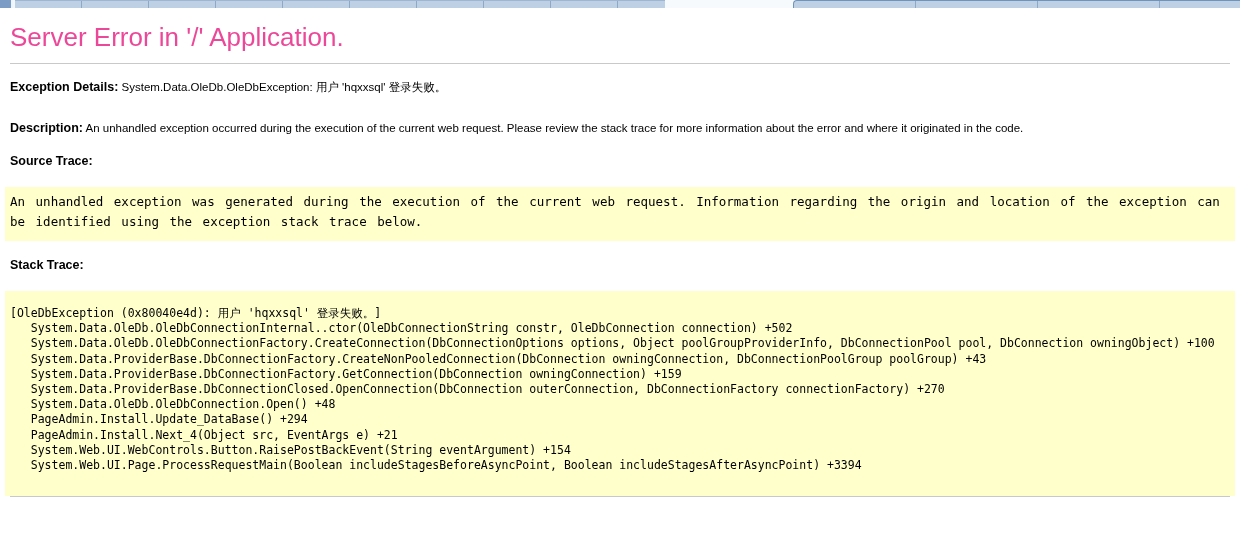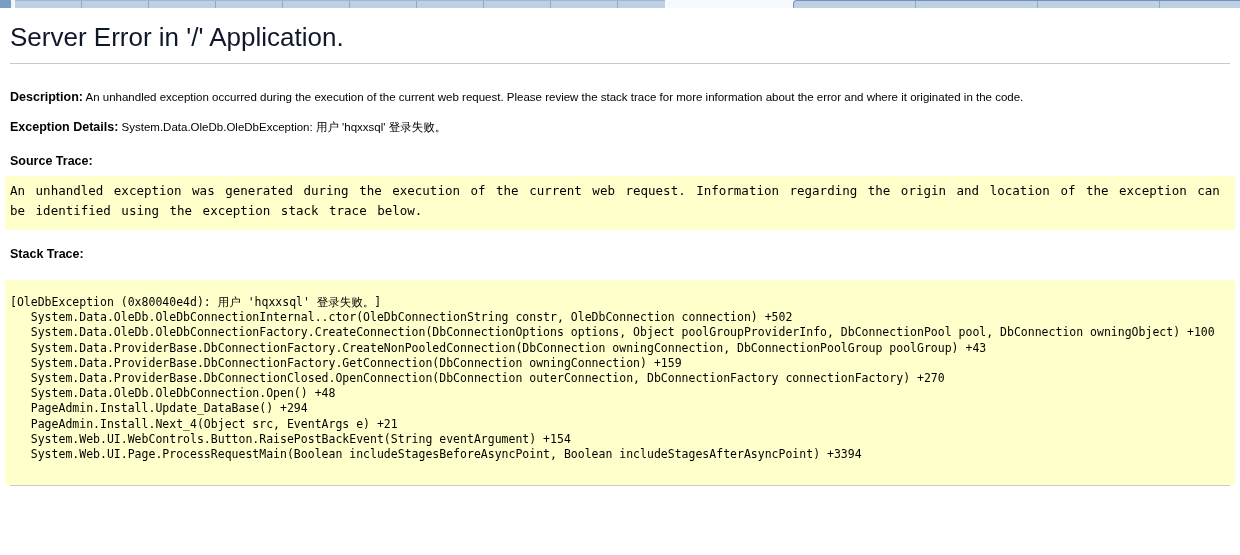--- a/index.html
+++ b/index.html
@@ -40,21 +40,21 @@
     border-left: 1px solid #6f93bb;
     border-top-left-radius: 4px;
   }
 
   
   .page { padding: 0 10px; }
 
   h1.title {
     margin: 14px 0 10px 0;
     font-size: 26px; font-weight: normal;
-    color: #0f172a; letter-spacing: 0px;
+    color: #ec4899; letter-spacing: 0px;
   }
   hr.rule {
     border: none; border-top: 1px solid #c9c9c9;
     margin: 0 0 0 0;
   }
   h2.subtitle {
     margin: 24px 0 0 0;
     font-size: 19px; font-weight: normal; font-style: italic;
     color: #9b3a38;
   }
@@ -64,21 +64,21 @@
   .row-exception { margin-top: 16px; }
   .row-source-label { margin-top: 19px; }
   .row-stack-label { margin-top: 17px; }
 
   .yellowbox {
     background: #ffffcc;
     margin: 0 -5px;          
     overflow: hidden;
   }
   .box-source {
-    margin-top: 8px;
+    margin-top: 19px;
     padding: 5px 5px 9px 5px;
   }
   .box-source pre {
     margin: 0;
     font-family: "DejaVu Sans Mono", "Liberation Mono", monospace;
     font-size: 12.5px; line-height: 20px;
     word-spacing: 3px;
     white-space: pre;
   }
   .box-stack {
@@ -103,25 +103,25 @@
   <div class="seg seg-active-gap"></div>
   <div class="seg seg-tabs-right"></div>
 </div>
 
 <div class="page">
 
   <h1 class="title">Server Error in '/' Application.</h1>
   <hr class="rule">
 
 
+  <p class="row row-exception"><b>Exception Details:</b>
+    <span>System.Data.OleDb.OleDbException: 用户 'hqxxsql' 登录失败。</span></p>
+
   <p class="row row-description"><b>Description:</b>
     <span>An unhandled exception occurred during the execution of the current web request. Please review the stack trace for more information about the error and where it originated in the code.</span></p>
-
-  <p class="row row-exception"><b>Exception Details:</b>
-    <span>System.Data.OleDb.OleDbException: 用户 'hqxxsql' 登录失败。</span></p>
 
   <p class="row row-source-label"><b>Source Trace:</b></p>
 
   <div class="yellowbox box-source">
     <pre>An unhandled exception was generated during the execution of the current web request. Information regarding the origin and location of the exception can
 be identified using the exception stack trace below.</pre>
   </div>
 
   <p class="row row-stack-label"><b>Stack Trace:</b></p>
 

